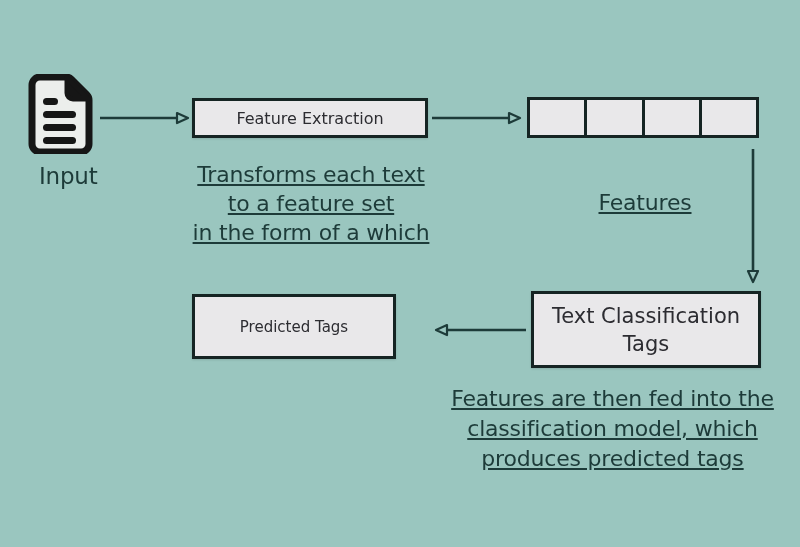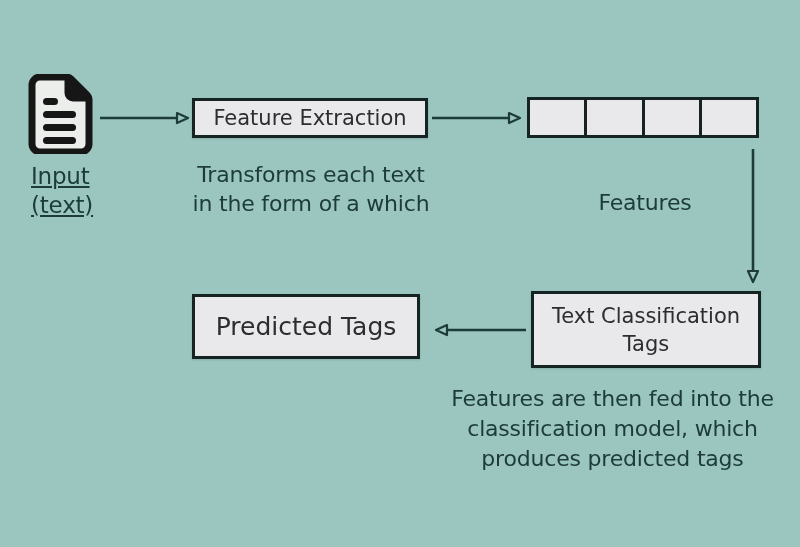--- a/index.html
+++ b/index.html
@@ -24,20 +24,21 @@
     display:flex;align-items:center;justify-content:center;
     text-align:center;
     box-shadow:0 1px 2px rgba(0,0,0,0.12);
   }
   .caption{
     color:var(--ink);
     text-align:center;
     font-size:22px;
     line-height:29px;
     letter-spacing:-0.2px;
+    text-decoration:underline;
   }
   .label{
     color:var(--ink);
     font-size:23px;
     line-height:29px;
     letter-spacing:-0.2px;
   }
   .vector{
     display:flex;
     background:var(--box-fill);
@@ -56,33 +57,32 @@
     <svg width="66" height="80" viewBox="0 0 66 80">
       <path d="M13 3 h26 c2 0 3.9 0.8 5.3 2.2 l15.5 15.5 c1.4 1.4 2.2 3.3 2.2 5.3 v44 c0 4.4 -3.6 8 -8 8 H13 c-4.4 0 -8 -3.6 -8 -8 V11 c0 -4.4 3.6 -8 8 -8 z" fill="#eceeec" stroke="#161616" stroke-width="7" stroke-linejoin="round"></path>
       <path d="M40 4 L61 25 H46 c-3.3 0 -6 -2.7 -6 -6 z" fill="#161616" stroke="#161616" stroke-width="5" stroke-linejoin="round"></path>
       <rect x="16" y="24" width="15" height="7" rx="3.5" fill="#161616"></rect>
       <rect x="16" y="37" width="33" height="7" rx="3.5" fill="#161616"></rect>
       <rect x="16" y="50" width="33" height="7" rx="3.5" fill="#161616"></rect>
       <rect x="16" y="63" width="33" height="7" rx="3.5" fill="#161616"></rect>
     </svg>
   </div>
 
-  <div class="abs label" style="left:31px;top:162px;width:90px;text-decoration:underline;">
+  <div class="abs label" style="left:39px;top:162px;width:90px;">
     <div>Input</div>
-    <div>(text)</div>
   </div>
 
   <div class="abs" style="left:100px;top:110px;">
     <svg class="arrow" width="90" height="16" viewBox="0 0 90 16">
       <line x1="0" y1="8" x2="77" y2="8" stroke="var(--ink)" stroke-width="2.6"></line>
       <polygon points="77,3 88,8 77,13" fill="none" stroke="var(--ink)" stroke-width="2.2" stroke-linejoin="round"></polygon>
     </svg>
   </div>
 
-  <div class="abs node-box" style="left:192px;top:98px;width:236px;height:40px;font-size:21px;">
+  <div class="abs node-box" style="left:192px;top:98px;width:236px;height:40px;font-size:16px;">
     <span>Feature Extraction</span>
   </div>
 
   <div class="abs" style="left:432px;top:110px;">
     <svg class="arrow" width="90" height="16" viewBox="0 0 90 16">
       <line x1="0" y1="8" x2="77" y2="8" stroke="var(--ink)" stroke-width="2.6"></line>
       <polygon points="77,3 88,8 77,13" fill="none" stroke="var(--ink)" stroke-width="2.2" stroke-linejoin="round"></polygon>
     </svg>
   </div>
 
@@ -90,20 +90,21 @@
       <div class="vcell"></div>
       <div class="vcell"></div>
       <div class="vcell"></div>
       <div class="vcell"></div>
     </div>
 
   <div class="abs caption" style="left:570px;top:162px;width:150px;margin-top:26px;">Features</div>
 
   <div class="abs caption" style="left:160px;top:160px;width:302px;">
     <div>Transforms each text</div>
+    <div>to a feature set</div>
     <div>in the form of a which</div>
   </div>
 
   <div class="abs" style="left:745px;top:149px;">
     <svg class="arrow" width="16" height="136" viewBox="0 0 16 136">
       <line x1="8" y1="0" x2="8" y2="122" stroke="var(--ink)" stroke-width="2.6"></line>
       <polygon points="3,122 8,133 13,122" fill="none" stroke="var(--ink)" stroke-width="2.2" stroke-linejoin="round"></polygon>
     </svg>
   </div>
 
@@ -114,21 +115,21 @@
     </div>
   </div>
 
   <div class="abs" style="left:434px;top:322px;">
     <svg class="arrow" width="92" height="16" viewBox="0 0 92 16">
       <line x1="92" y1="8" x2="13" y2="8" stroke="var(--ink)" stroke-width="2.6"></line>
       <polygon points="13,3 2,8 13,13" fill="none" stroke="var(--ink)" stroke-width="2.2" stroke-linejoin="round"></polygon>
     </svg>
   </div>
 
-  <div class="abs node-box" style="left:192px;top:294px;width:228px;height:65px;font-size:25px;">
+  <div class="abs node-box" style="left:192px;top:294px;width:204px;height:65px;font-size:15px;">
     <span>Predicted Tags</span>
   </div>
 
   <div class="abs caption" style="left:420px;top:384px;width:385px;line-height:30px;">
     <div>Features are then fed into the</div>
     <div>classification model, which</div>
     <div>produces predicted tags</div>
   </div>
 
 </div>

